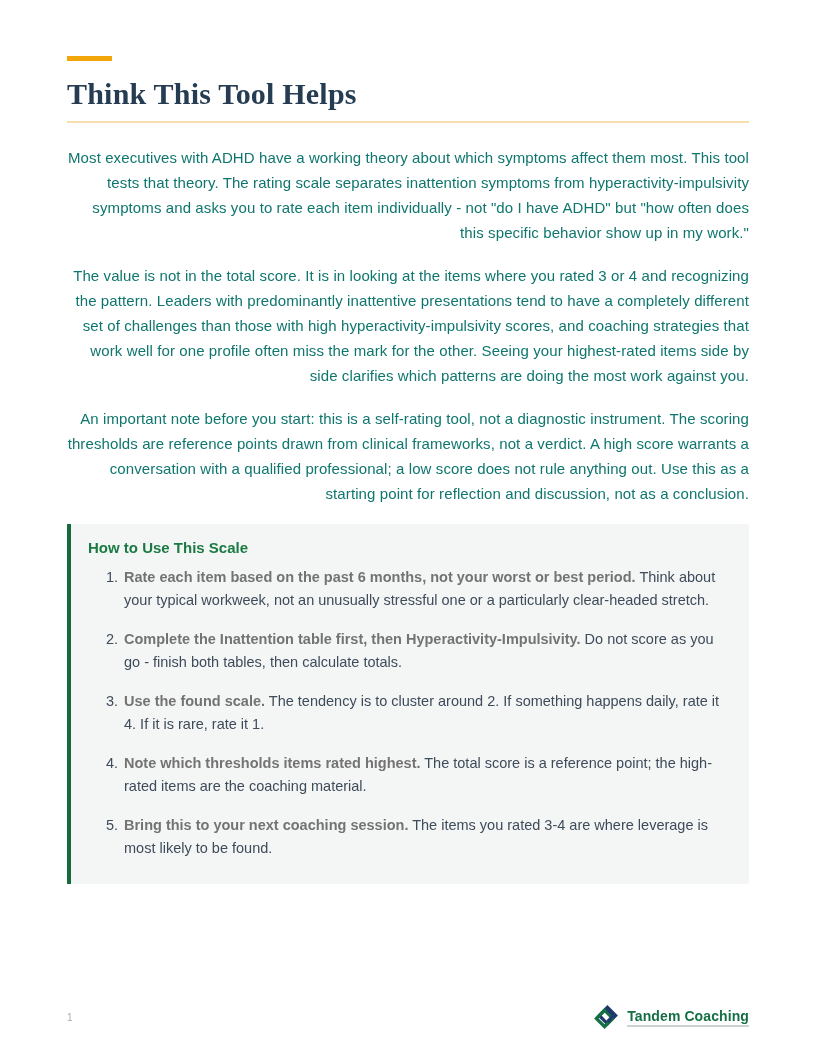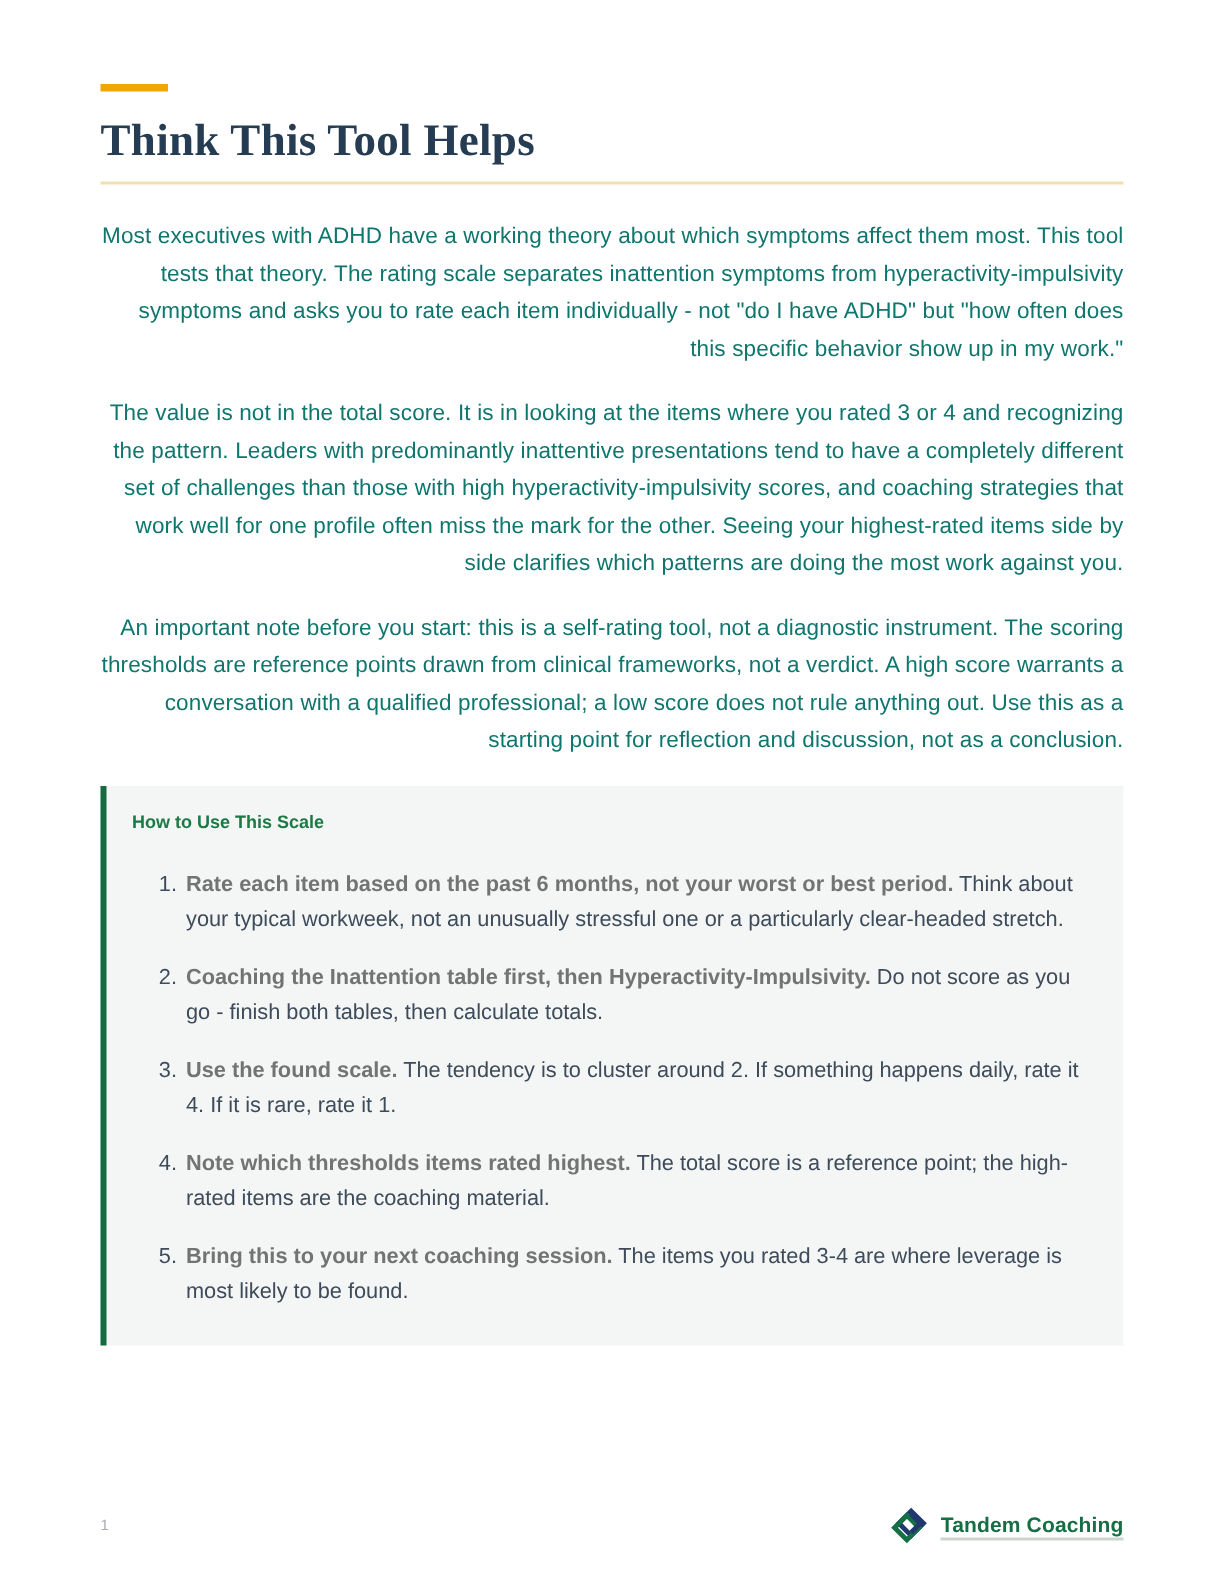--- a/index.html
+++ b/index.html
@@ -49,23 +49,23 @@
   .body-copy p:first-child { margin-top: 22px; }
   .callout {
     margin-top: 0px;
     background: #F4F6F5;
     border-left: 4px solid #156B3E;
     padding: 15px 22px 24px 17px;
   }
   .callout-title {
     color: #1B7A43;
     font-weight: 700;
-    font-size: 12px;
+    font-size: 15px;
     line-height: 18px;
-    margin-bottom: 22px;
+    margin-bottom: 9px;
   }
   .callout-list {
     list-style: none;
     margin: 0;
     padding: 0 0 0 11px;
   }
   .callout-item {
     position: relative;
     padding-left: 25px;
     font-size: 14.5px;
@@ -133,21 +133,21 @@
       <p>An important note before you start: this is a self-rating tool, not a diagnostic instrument. The scoring thresholds are reference points drawn from clinical frameworks, not a verdict. A high score warrants a conversation with a qualified professional; a low score does not rule anything out. Use this as a starting point for reflection and discussion, not as a conclusion.</p>
     </div>
 
     <div class="callout">
       <div class="callout-title">How to Use This Scale</div>
       <ol class="callout-list">
         <li class="callout-item">
           <span class="num">1.</span><span class="lead">Rate each item based on the past 6 months, not your worst or best period.</span><span class="rest"> Think about your typical workweek, not an unusually stressful one or a particularly clear-headed stretch.</span>
         </li>
         <li class="callout-item">
-          <span class="num">2.</span><span class="lead">Coaching the Inattention table first, then Hyperactivity-Impulsivity.</span><span class="rest"> Do not score as you go - finish both tables, then calculate totals.</span>
+          <span class="num">2.</span><span class="lead">Complete the Inattention table first, then Hyperactivity-Impulsivity.</span><span class="rest"> Do not score as you go - finish both tables, then calculate totals.</span>
         </li>
         <li class="callout-item">
           <span class="num">3.</span><span class="lead">Use the found scale.</span><span class="rest"> The tendency is to cluster around 2. If something happens daily, rate it 4. If it is rare, rate it 1.</span>
         </li>
         <li class="callout-item">
           <span class="num">4.</span><span class="lead">Note which thresholds items rated highest.</span><span class="rest"> The total score is a reference point; the high-rated items are the coaching material.</span>
         </li>
         <li class="callout-item">
           <span class="num">5.</span><span class="lead">Bring this to your next coaching session.</span><span class="rest"> The items you rated 3-4 are where leverage is most likely to be found.</span>
         </li>

